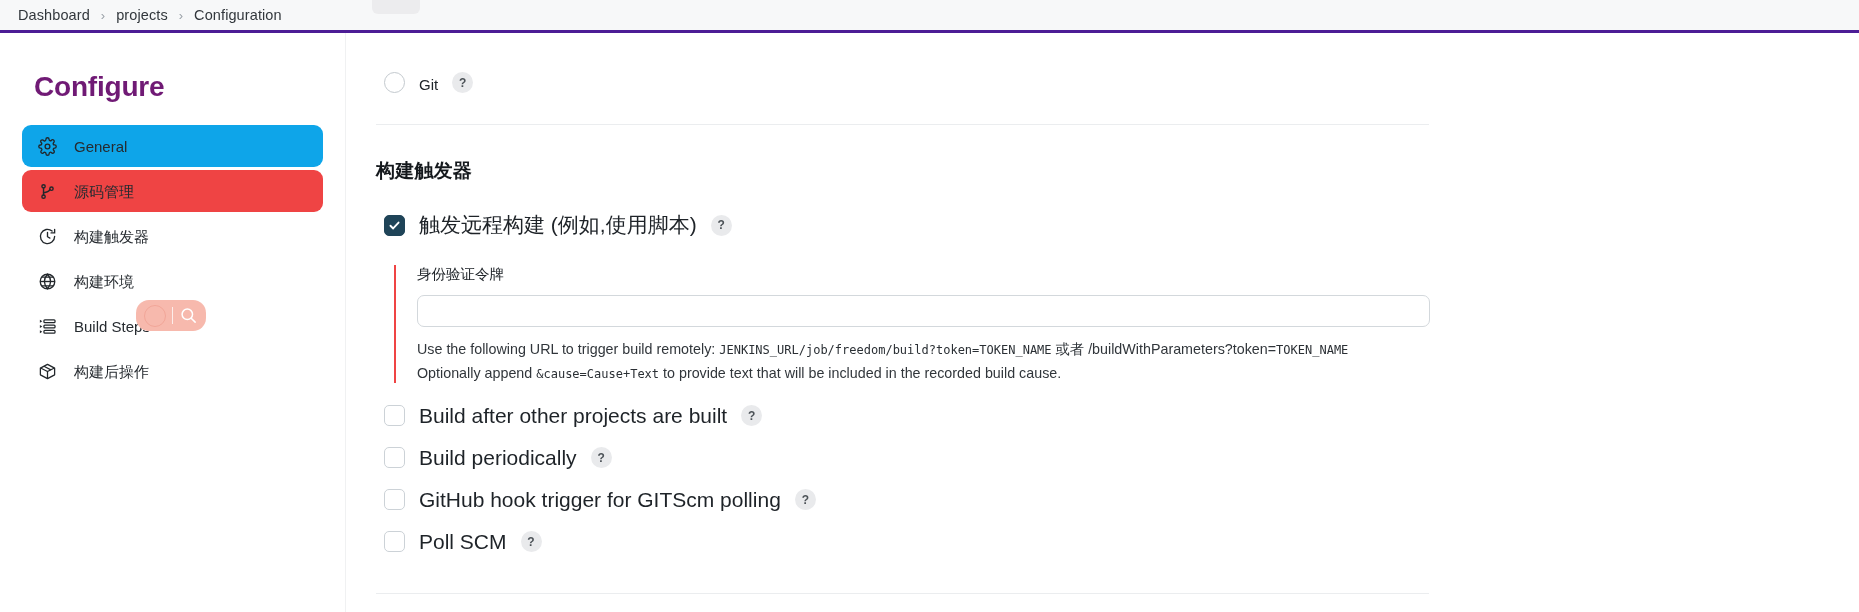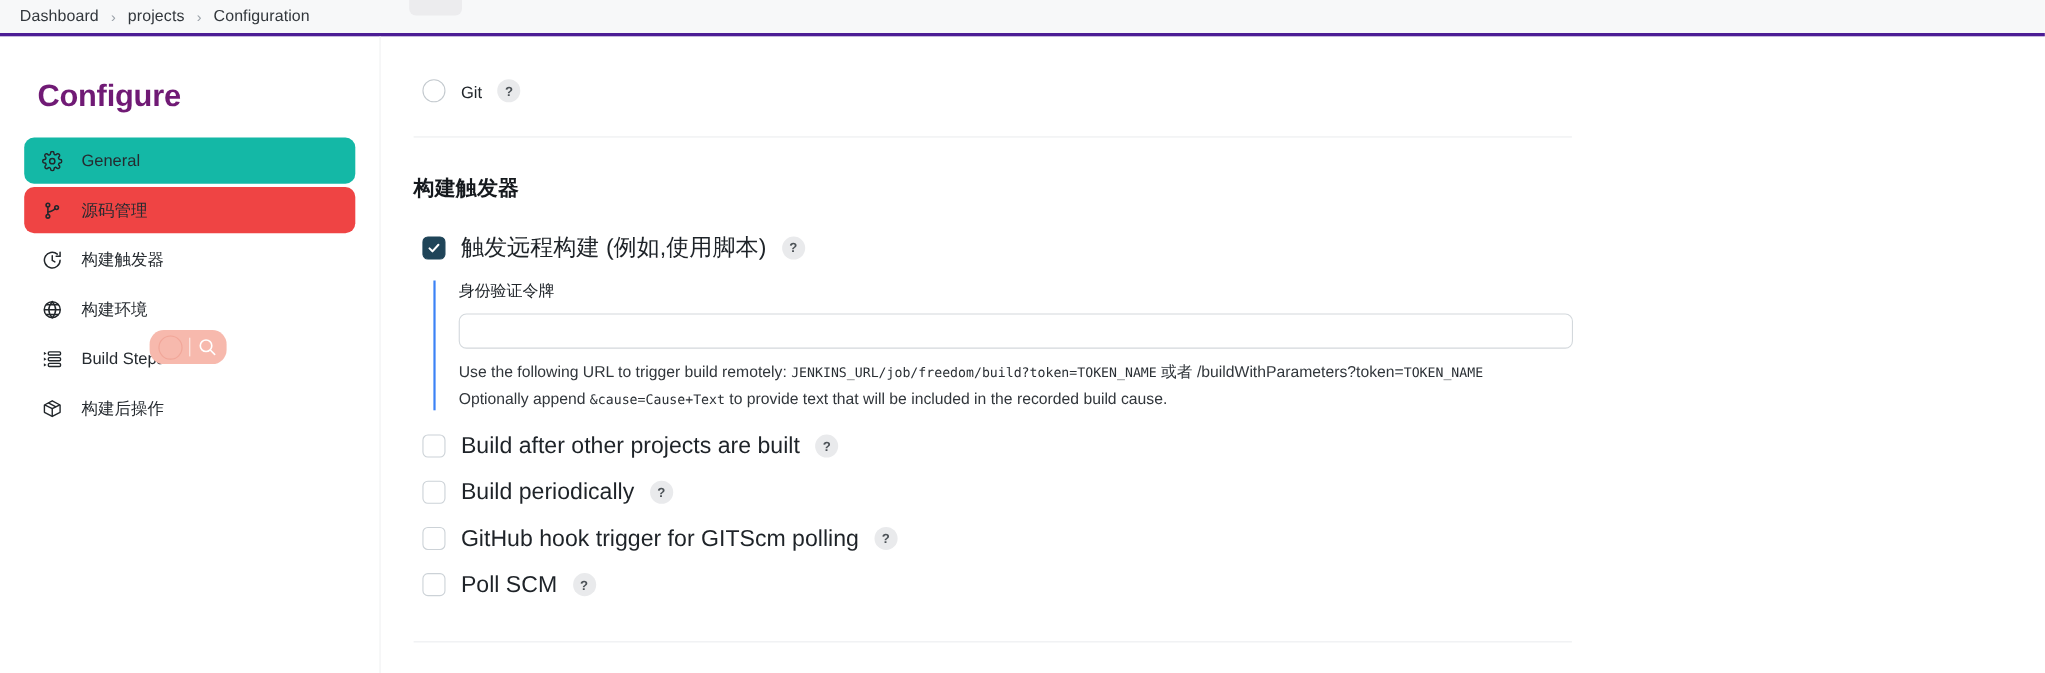--- a/index.html
+++ b/index.html
@@ -74,21 +74,21 @@
     align-items: center;
     gap: 16px;
     height: 42px;
     padding: 0 14px;
     border-radius: 9px;
     margin-bottom: 3px;
     cursor: pointer;
     color: #262b30;
     font-size: 15px;
   }
-  .nav-item.subtle { background: #14b8a6; }
+  .nav-item.subtle { background: #0ea5e9; }
   .nav-item.active {
     background: #ef4444;
     font-weight: 400;
   }
   .nav-icon {
     width: 22px; height: 22px;
     flex: 0 0 22px;
     display: flex; align-items: center; justify-content: center;
     color: #22272b;
   }
@@ -204,22 +204,22 @@
     display: inline-flex;
     align-items: center;
     justify-content: center;
     flex: 0 0 21px;
     cursor: pointer;
     user-select: none;
   }
 
   
   .token-block {
-    border-left: 2px solid #3b82f6;
-    margin: 16px 0 19px 18px;
+    border-left: 2px solid #ef4444;
+    margin: 26px 0 19px 18px;
     padding: 0 0 0 21px;
   }
   .token-label {
     font-size: 14.5px;
     color: #21262b;
     margin-bottom: 11px;
   }
   .token-input {
     width: 1013px;
     height: 32px;

